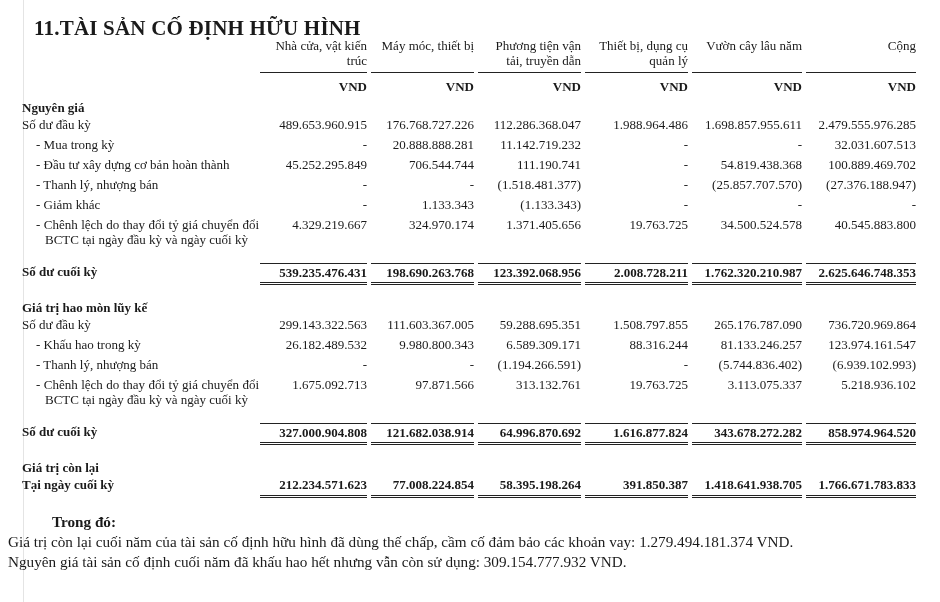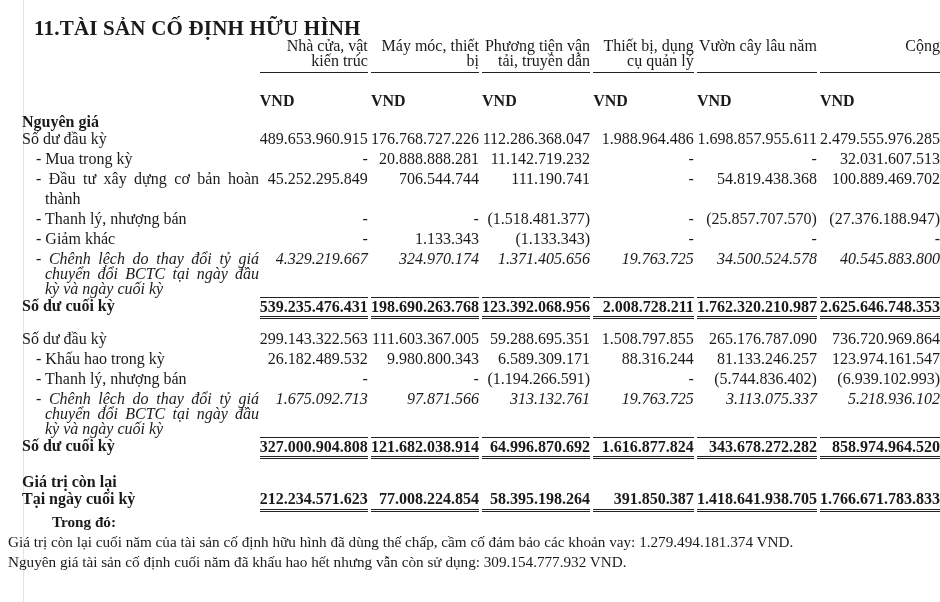--- a/index.html
+++ b/index.html
@@ -8,42 +8,42 @@
     font-family: "Liberation Serif", "DejaVu Serif", serif; color: #1a1a1a;
   }
   .left-rule { position: absolute; left: 23px; top: 0; width: 1px; height: 602px; background: #e4e4e4; }
   .title {
     position: absolute; left: 34px; top: 16px;
     font-size: 21px; font-weight: bold; letter-spacing: 0.2px;
   }
   table.fa {
     position: absolute; left: 22px; top: 38px;
     border-collapse: separate; border-spacing: 0;
-    font-size: 16px; line-height: 15px;
+    font-size: 13px; line-height: 15px;
   }
   table.fa td, table.fa th { padding: 0; vertical-align: top; }
   col.c-label { width: 238px; }
   col.c-num1 { width: 107px; }
   col.c-gap { width: 4px; }
   col.c-num { width: 103px; }
   col.c-num5 { width: 110px; }
   col.c-num6 { width: 110px; }
 
   th.hd { font-weight: normal; text-align: right; padding-bottom: 1px; }
   tr.hdr th { height: 34px; vertical-align: top; }
-  tr.unit td { font-weight: bold; text-align: left; border-top: 1.2px solid #222; padding-top: 20px; height: 16px; }
+  tr.unit td { font-weight: bold; text-align: right; border-top: 1.2px solid #222; padding-top: 6px; height: 16px; }
   tr.unit td.blank, tr.unit td.gap { border-top: none; }
 
   td.lbl { text-align: left; padding-left: 4px; }
   td.lbl.sub { padding-left: 14px; }
   td.lbl.sub .wrap { display: block; padding-left: 9px; text-indent: -9px; text-align: justify; width: 214px; }
   td.num { text-align: right; white-space: nowrap; }
   tr.section td.lbl { font-weight: bold; padding-top: 5px; }
   tr.r td { height: 20px; line-height: 20px; }
-  tr.r.tall td { height: 46px; line-height: 15px; padding-top: 2px; font-style: italic; }
+  tr.r.tall td { height: 46px; line-height: 15px; padding-top: 2px; }
   tr.r.tall td.num { line-height: 15px; margin-top: 32px; }
 
   tr.total td { font-weight: bold; height: 18px; line-height: 18px; }
   tr.total td.num { border-top: 1.5px solid #222; border-bottom: 3px double #222; }
   tr.total td.gap, tr.total td.lbl { border: none; }
 
   tr.nbv-open td.num { border-bottom: 1.5px solid #222; }
   tr.nbv-close td { font-weight: bold; }
   tr.nbv-close td.num { border-bottom: 3px double #222; }
   tr.spacer td { height: 10px; }
@@ -212,20 +212,23 @@
         <td class="num">2.008.728.211</td>
         <td class="gap"></td>
         <td class="num">1.762.320.210.987</td>
         <td class="gap"></td>
         <td class="num">2.625.646.748.353</td>
       </tr>
     <tr class="spacer">
         <td colspan="12"></td>
       </tr>
 
+    <tr class="section">
+        <td class="lbl" colspan="12">Giá trị hao mòn lũy kế</td>
+      </tr>
     <tr class="r">
         <td class="lbl">Số dư đầu kỳ</td>
         <td class="num">299.143.322.563</td>
         <td class="gap"></td>
         <td class="num">111.603.367.005</td>
         <td class="gap"></td>
         <td class="num">59.288.695.351</td>
         <td class="gap"></td>
         <td class="num">1.508.797.855</td>
         <td class="gap"></td>

